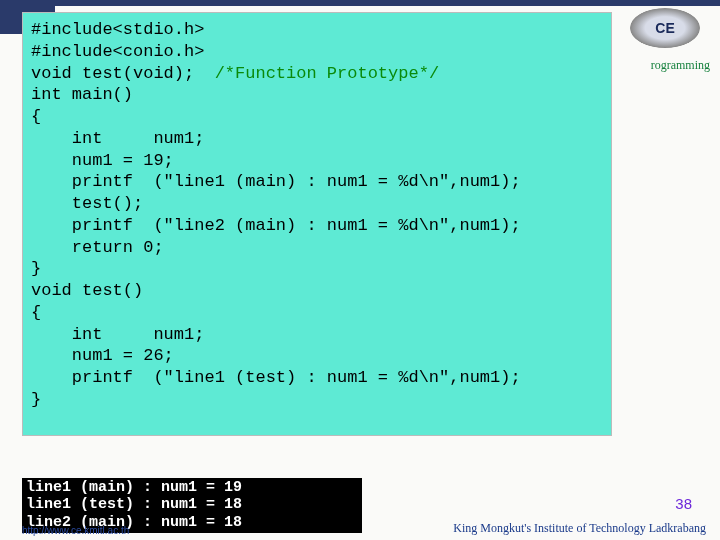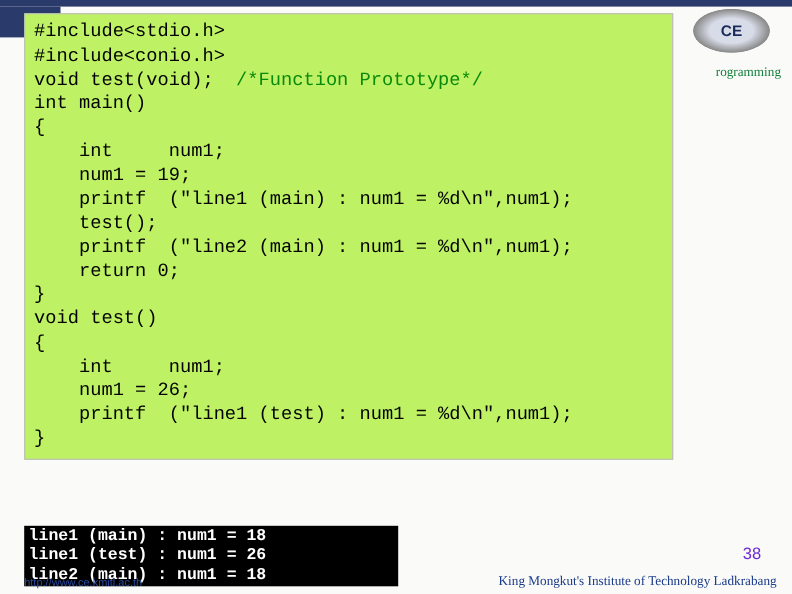--- a/index.html
+++ b/index.html
@@ -49,23 +49,23 @@
     right: 10px;
     font-size: 12px;
     color: #15803d;
     font-family: Georgia, serif;
   }
   .code-box {
     position: absolute;
     top: 12px;
     left: 22px;
     width: 590px;
-    background: #bef264;
+    background: #5eead4;
     border: 1px solid #bbb;
-    padding: 6px 8px 6px 8px;
+    padding: 6px 8px 24px 8px;
     font-family: "Courier New", monospace;
     font-size: 17px;
     line-height: 1.28;
     color: #000;
     white-space: pre;
   }
   .comment { color: #0a8a0a; }
   .output-box {
     position: absolute;
     top: 478px;
@@ -124,19 +124,19 @@
 <span>    printf  ("line2 (main) : num1 = %d\n",num1);</span>
 <span>    return 0;</span>
 <span>}</span>
 <span>void test()</span>
 <span>{</span>
 <span>    int     num1;</span>
 <span>    num1 = 26;</span>
 <span>    printf  ("line1 (test) : num1 = %d\n",num1);</span>
 <span>}</span></div>
 
-<div class="output-box"><span>line1 (main) : num1 = 18</span>
-<span>line1 (test) : num1 = 26</span>
+<div class="output-box"><span>line1 (main) : num1 = 19</span>
+<span>line1 (test) : num1 = 18</span>
 <span>line2 (main) : num1 = 18</span></div>
 
 <div class="page-num">38</div>
 <div class="footer-url">http://www.ce.kmitl.ac.th</div>
 <div class="footer-inst">King Mongkut's Institute of Technology Ladkrabang</div>
 
 </body></html>

